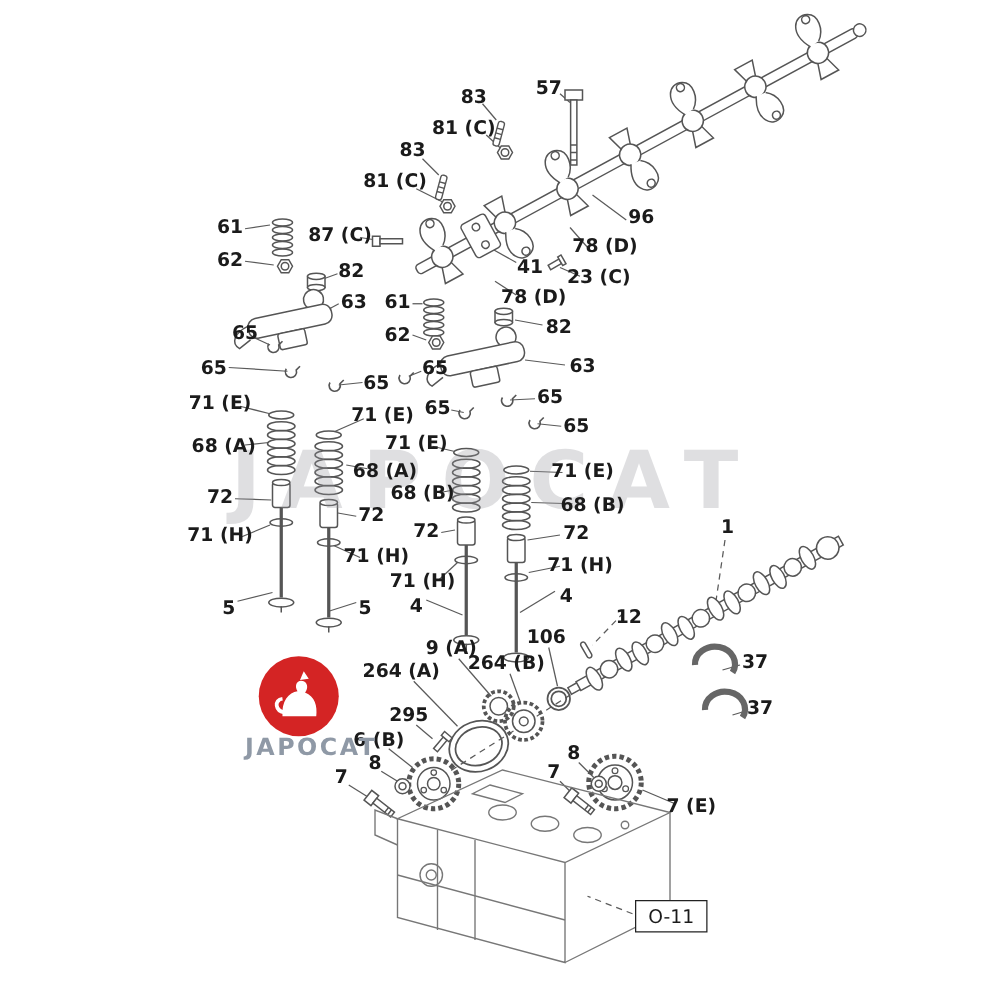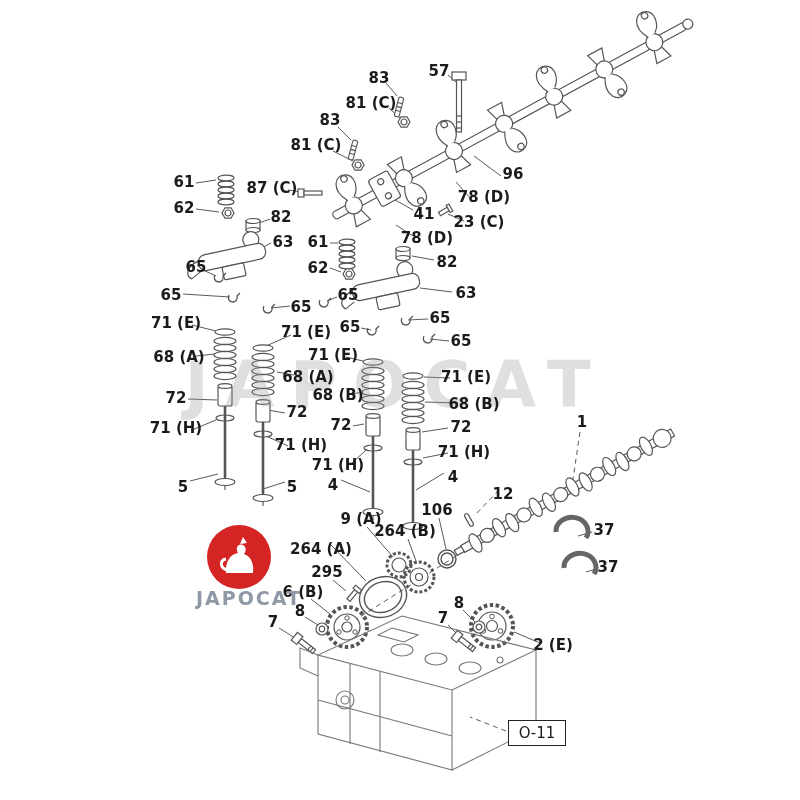--- a/index.html
+++ b/index.html
@@ -361,30 +361,30 @@
       <div class="plabel" style="left: 464px; top: 452px;">71 (H)</div>
       <div class="plabel" style="left: 183px; top: 487px;">5</div>
       <div class="plabel" style="left: 292px; top: 487px;">5</div>
       <div class="plabel" style="left: 333px; top: 485px;">4</div>
       <div class="plabel" style="left: 453px; top: 477px;">4</div>
       <div class="plabel" style="left: 582px; top: 422px;">1</div>
       <div class="plabel" style="left: 503px; top: 482px; margin-top: 12px;">12</div>
       <div class="plabel" style="left: 437px; top: 510px;">106</div>
       <div class="plabel" style="left: 361px; top: 519px;">9 (A)</div>
       <div class="plabel" style="left: 405px; top: 531px;">264 (B)</div>
-      <div class="plabel" style="left: 321px; top: 537px; margin-top: 12px;">264 (A)</div>
+      <div class="plabel" style="left: 321px; top: 537px;">264 (A)</div>
       <div class="plabel" style="left: 604px; top: 530px;">37</div>
       <div class="plabel" style="left: 608px; top: 567px;">37</div>
       <div class="plabel" style="left: 327px; top: 572px;">295</div>
       <div class="plabel" style="left: 303px; top: 592px;">6 (B)</div>
       <div class="plabel" style="left: 300px; top: 611px;">8</div>
       <div class="plabel" style="left: 273px; top: 622px;">7</div>
       <div class="plabel" style="left: 459px; top: 603px;">8</div>
       <div class="plabel" style="left: 443px; top: 618px;">7</div>
-      <div class="plabel" style="left: 553px; top: 645px;">2 (E)</div>
+      <div class="plabel" style="left: 553px; top: 645px;">7 (E)</div>
     </div>
 
   <div class="logo">
     <svg width="88" height="68" viewBox="0 0 88 68">
       <circle cx="43" cy="34" r="32" fill="#d42424"></circle>
       <path d="M30,50 C29,38 35,31 42,30 C39,25 42,20 47,22 C51,24 50,29 48,31 C56,34 58,42 57,50 Z" fill="#ffffff"></path>
       <path d="M44,21 l3,-7 l4,6 Z" fill="#ffffff"></path>
       <path d="M32,47 C24,46 23,37 30,36" stroke="#ffffff" stroke-width="3" fill="none"></path>
     </svg>
     <div class="logo-text">JAPOCAT</div>

